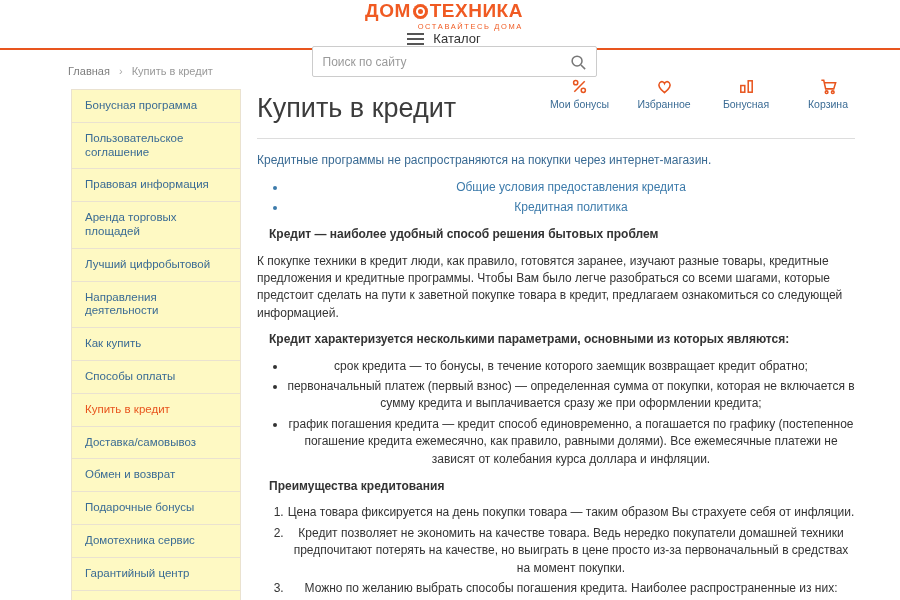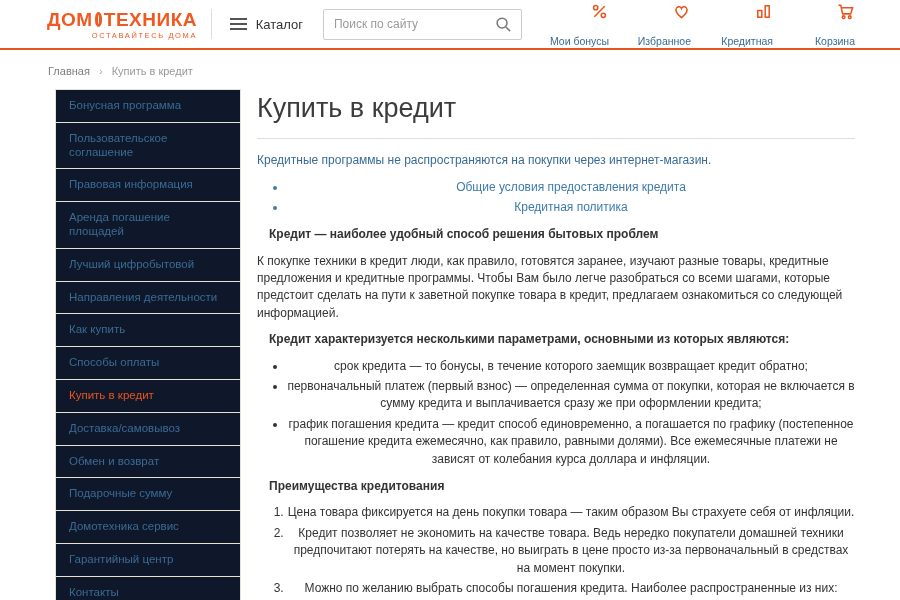--- a/index.html
+++ b/index.html
@@ -1,57 +1,57 @@
 <!DOCTYPE html>
 <html><head>
 <meta charset="utf-8">
 <style>
   * { margin:0; padding:0; box-sizing:border-box; }
   html,body { width:900px; height:600px; overflow:hidden; background:#fff;
     font-family:"Liberation Sans","DejaVu Sans",sans-serif; color:#333; }
 
   
-  .header { display:flex; align-items:center; height:50px; padding:0 45px 0 47px;
-    border-bottom:2px solid #e8551e; background:#fff; }
+  .header { display:flex; align-items:center; height:50px; padding:0 45px 0 33px;
+    border-bottom:2px solid #e8551e; background:#fff;flex-direction:column; }
   .logo { display:flex; flex-direction:column; cursor:pointer; min-width:150px; }
   .logo-line { display:flex; align-items:center; font-weight:bold; font-size:19px;
     color:#f05a22; letter-spacing:.5px; }
   .logo-dot { width:15px; height:15px; border-radius:50%; background:#f05a22;
     box-shadow:inset 0 0 0 3px #f05a22, inset 0 0 0 5px #fff; margin:0 2px; }
   .logo-tagline { font-size:7.5px; color:#f05a22; letter-spacing:1.6px;
     text-align:right; margin-top:0; }
   .header-divider { width:1px; height:30px; background:#ddd; margin:0 18px 0 14px; }
   .catalog { display:flex; align-items:center; gap:9px; cursor:pointer; }
   .hamburger { display:flex; flex-direction:column; gap:3px; }
   .hamburger span { display:block; width:17px; height:2px; background:#555; }
   .catalog-label { font-size:13px; color:#333; }
   .search { position:relative; width:285px; margin-left:20px; }
   .search input { width:100%; height:31px; border:1px solid #ccc; border-radius:2px;
     padding:0 34px 0 10px; font-size:12px; color:#333; outline:none;
     font-family:"Liberation Sans","DejaVu Sans",sans-serif; }
   .search input::placeholder { color:#9a9a9a; }
   .search-btn { position:absolute; right:6px; top:5px; width:22px; height:22px;
     background:none; border:none; cursor:pointer; padding:0; }
   .header-nav { display:flex; margin-left:auto; }
-  .nav-item { display:flex; flex-direction:column; align-items:flex-end; gap:14px;
+  .nav-item { display:flex; flex-direction:column; align-items:center; gap:2px;
     cursor:pointer; margin-left:28px; min-width:54px; }
   .nav-item .nav-label { font-size:10.5px; color:#3a6b94; white-space:nowrap; }
   .icon20 { width:19px; height:19px; display:block; }
 
   
-  .breadcrumb { padding:15px 45px 10px 48px; font-size:11px; color:#999; }
+  .breadcrumb { padding:15px 45px 10px 68px; font-size:11px; color:#999; }
   .breadcrumb a { color:#7d7d7d; text-decoration:none; cursor:pointer; }
   .breadcrumb .sep { margin:0 6px; color:#aaa; }
 
   
   .page { display:flex; padding:2px 45px 0 55px; align-items:flex-start; }
   .sidebar { width:186px; flex:0 0 186px; }
   .sidebar a { display:block; padding:9px 13px; font-size:11.5px; color:#3a6b94;
-    text-decoration:none; background:#0f172a; border:1px solid #eae2d0;
-    margin-top:-1px; cursor:pointer; line-height:1.2; }
+    text-decoration:none; background:#fef9c3; border:1px solid #eae2d0;
+    margin-top:-1px; cursor:pointer; line-height:1.2;margin-left:16px; }
   .sidebar a:first-child { margin-top:0; }
   .sidebar a.active { color:#e8551e; }
 
   .main { flex:1; margin-left:16px; font-size:12px; line-height:1.45; }
   .main h1 { font-size:27px; font-weight:normal; color:#3c3c3c; margin:0 0 10px; }
   .main hr { border:none; border-top:1px solid #ddd; margin:0 0 13px; }
   .main p { margin:0 0 9px; }
   .main p.note { color:#3a6b94; }
   .main p.bold { font-weight:bold; margin:4px 0 9px;padding-left:12px; }
   .main ul, .main ol { margin:0 0 10px; padding-left:30px; }
@@ -102,21 +102,21 @@
       <svg class="icon20" viewBox="0 0 20 20" fill="none" stroke="#e8551e" stroke-width="1.6">
         <path d="M10 16.5 C4.5 12.3 3 8.6 4.9 6.2 C6.7 4 9.2 4.8 10 6.8 C10.8 4.8 13.3 4 15.1 6.2 C17 8.6 15.5 12.3 10 16.5 Z"></path>
       </svg>
       <span class="nav-label">Избранное</span>
     </div>
     <div class="nav-item">
       <svg class="icon20" viewBox="0 0 20 20" fill="none" stroke="#e8551e" stroke-width="1.6">
         <rect x="4" y="9" width="4.2" height="7"></rect>
           <rect x="11.8" y="4" width="4.2" height="12"></rect>
       </svg>
-      <span class="nav-label">Кредитная</span>
+      <span class="nav-label">Бонусная</span>
     </div>
     <div class="nav-item">
       <svg class="icon20" viewBox="0 0 20 20" fill="none" stroke="#e8551e" stroke-width="1.6">
         <path d="M2.5 3.5 H5 L7 12.5 H15.5 L17.5 6 H6"></path>
           <circle cx="8" cy="16" r="1.4"></circle>
           <circle cx="14.5" cy="16" r="1.4"></circle>
       </svg>
       <span class="nav-label">Корзина</span>
     </div>
   </div>
@@ -127,29 +127,29 @@
   <span class="sep">›</span>
   <span>Купить в кредит</span>
 </div>
 
 <div class="page">
 
   <nav class="sidebar">
     <a>Бонусная программа</a>
     <a>Пользовательское соглашение</a>
     <a>Правовая информация</a>
-    <a>Аренда погашение площадей</a>
+    <a>Аренда торговых площадей</a>
     <a>Лучший цифробытовой</a>
     <a>Направления деятельности</a>
     <a>Как купить</a>
     <a>Способы оплаты</a>
     <a class="active">Купить в кредит</a>
     <a>Доставка/самовывоз</a>
     <a>Обмен и возврат</a>
-    <a>Подарочные сумму</a>
+    <a>Подарочные бонусы</a>
     <a>Домотехника сервис</a>
     <a>Гарантийный центр</a>
     <a>Контакты</a>
 
   </nav>
 
   <div class="main">
     <h1>Купить в кредит</h1>
     <hr>
 

